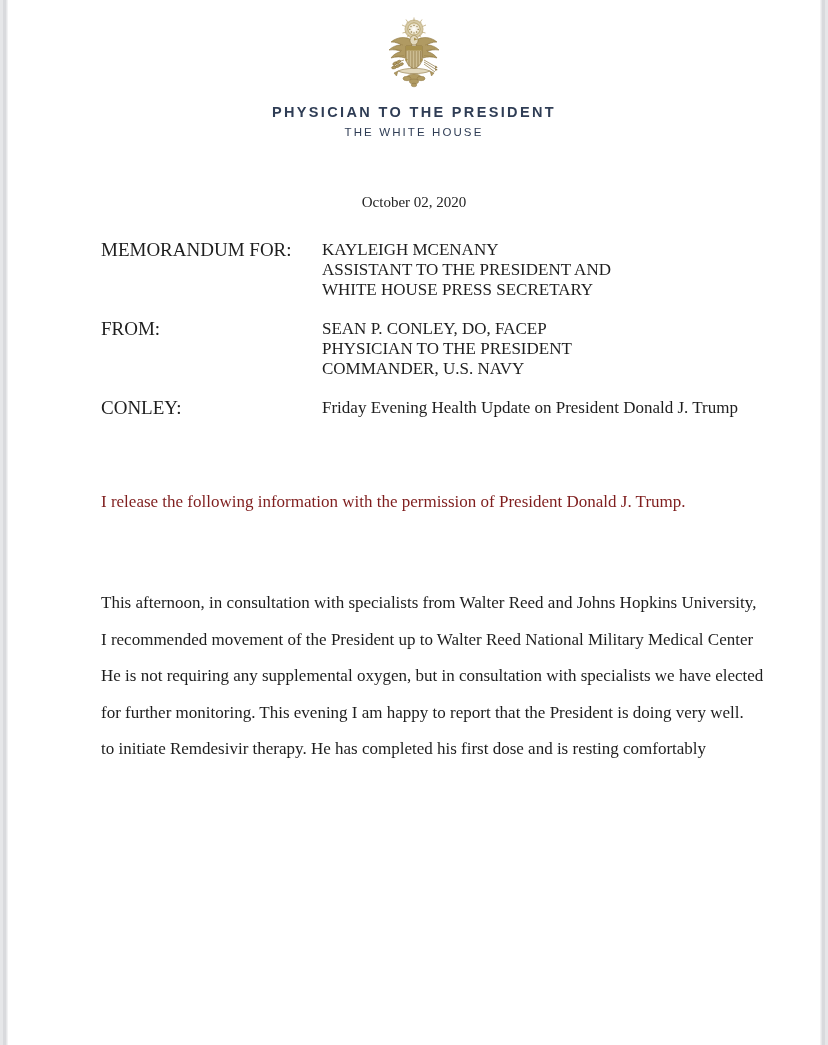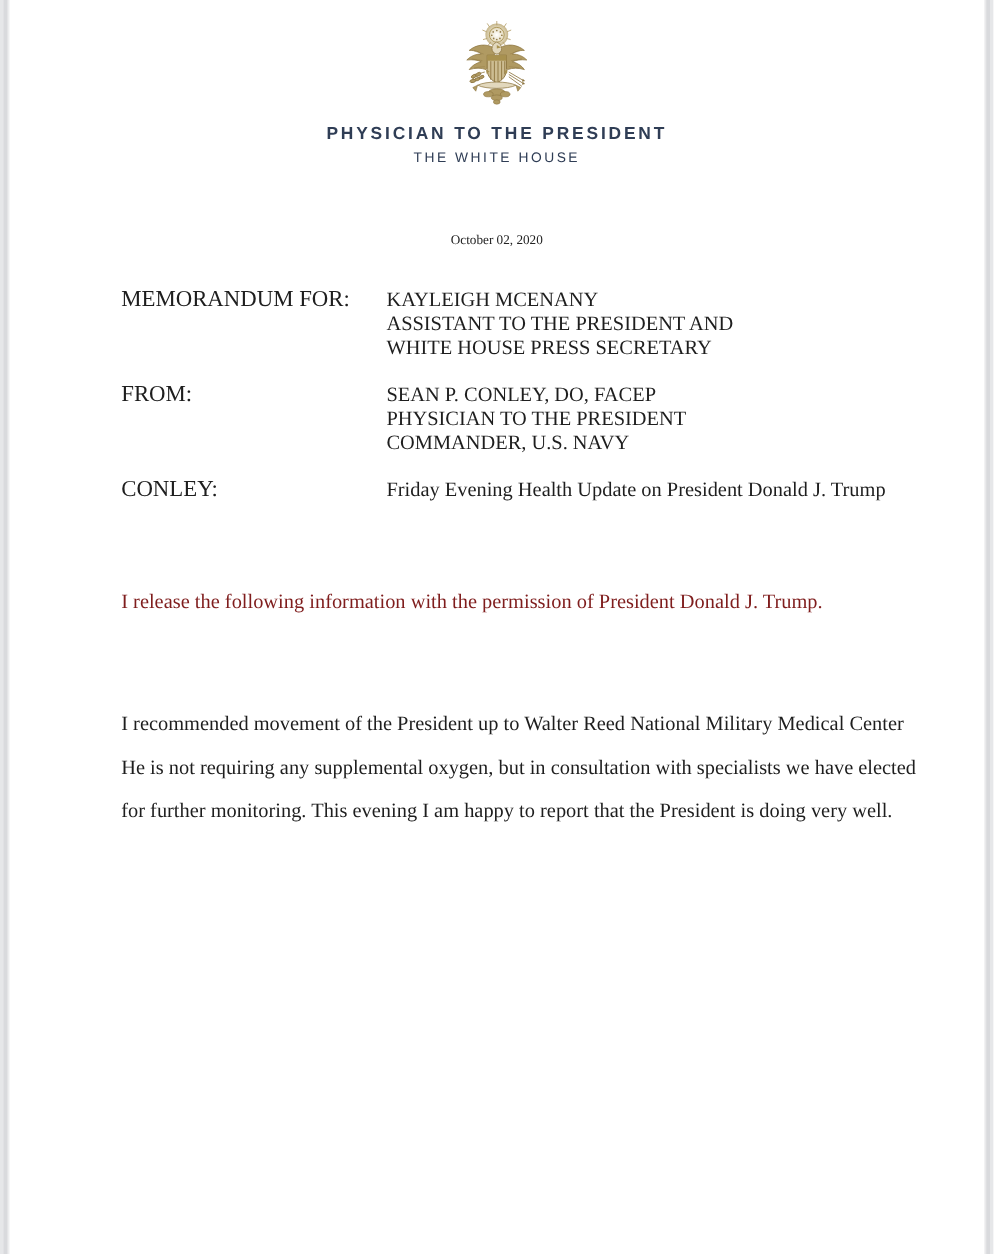--- a/index.html
+++ b/index.html
@@ -89,21 +89,21 @@
     white-space: nowrap;
   }
 
   
   .doc-date {
     position: absolute;
     left: 0;
     right: 0;
     top: 194px;
     text-align: center;
-    font-size: 11px;
+    font-size: 15px;
     color: #232323;
   }
 
   
   .memo-block {
     position: absolute;
     left: 101px;
     top: 240px;
     width: 640px;
   }
@@ -292,18 +292,20 @@
       <div class="memo-values titlecase">
         <div>Friday Evening Health Update on President Donald J. Trump</div>
       </div>
     </div>
 
   </div>
 
   <div class="body-intro">I release the following information with the permission of President Donald J. Trump.</div>
 
   <div class="body-main">
+    <div class="body-line">This afternoon, in consultation with specialists from Walter Reed and Johns Hopkins University,</div>
     <div class="body-line">I recommended movement of the President up to Walter Reed National Military Medical Center</div>
     <div class="body-line">He is not requiring any supplemental oxygen, but in consultation with specialists we have elected</div>
     <div class="body-line">for further monitoring.  This evening I am happy to report that the President is doing very well.</div>
+    <div class="body-line">to initiate Remdesivir therapy.  He has completed his first dose and is resting comfortably</div>
   </div>
 
 </div>
 
 </body></html>

